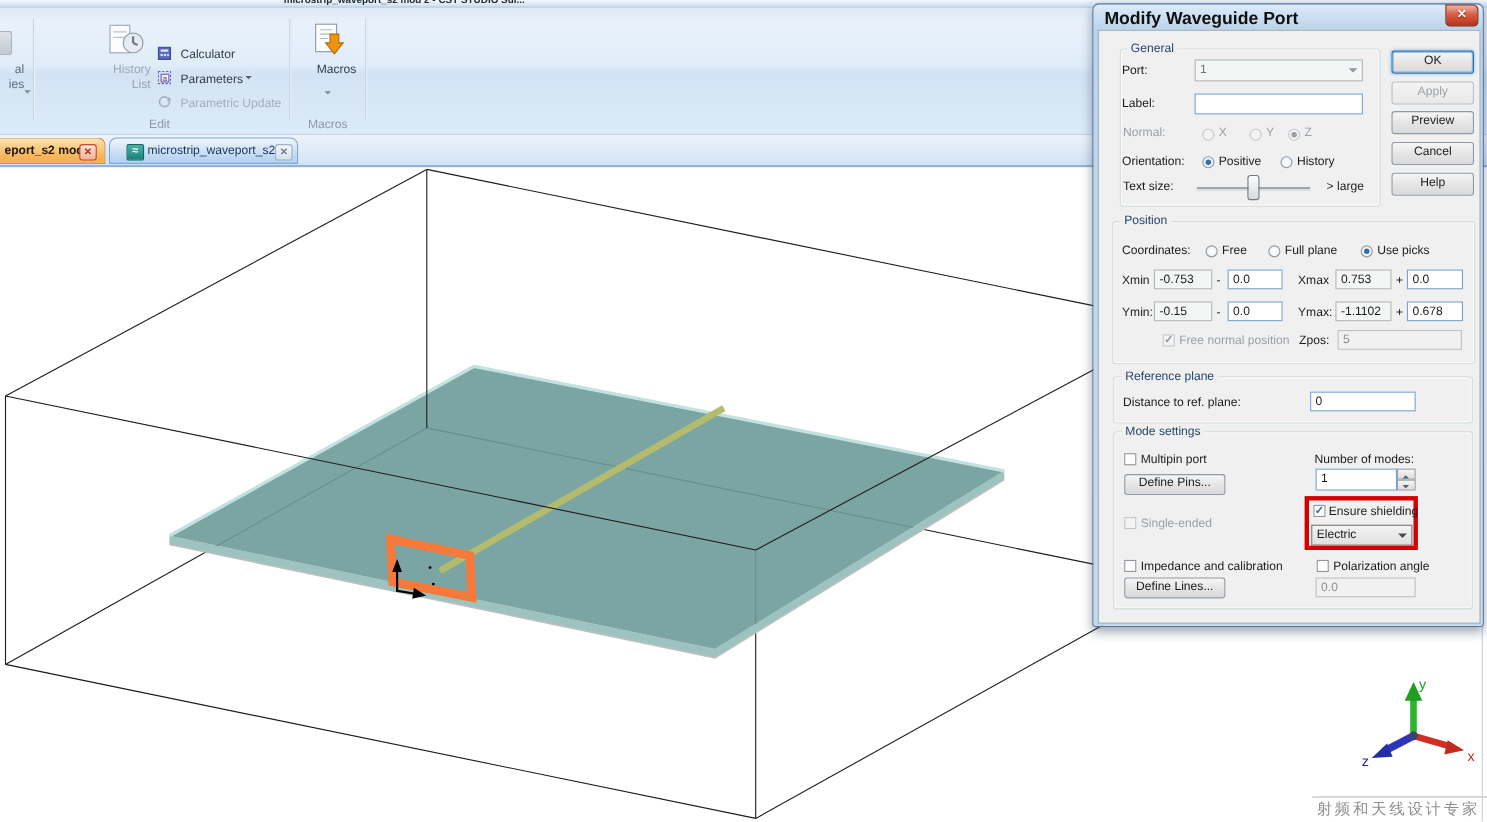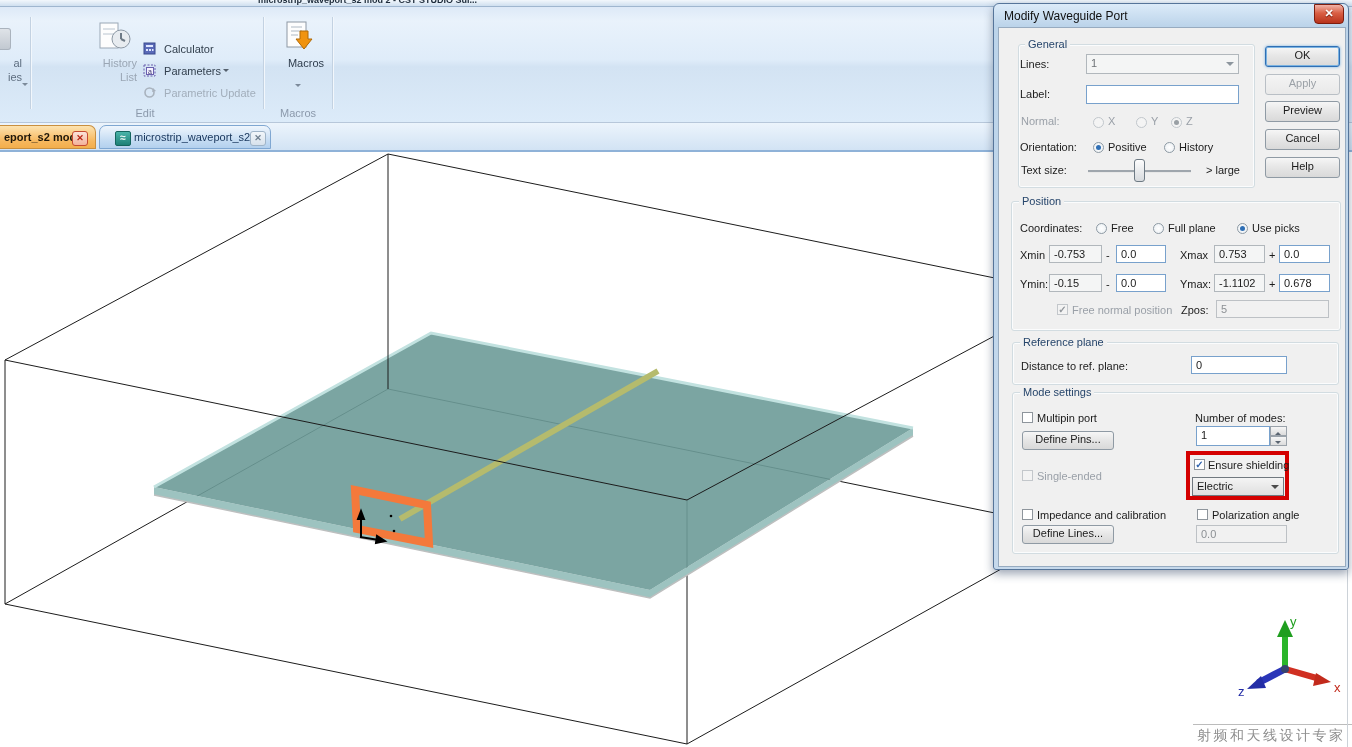--- a/index.html
+++ b/index.html
@@ -30,21 +30,21 @@
   #tab2 .tlabel{position:absolute;left:34px;top:5px;color:#17355c;}
   .tclose{position:absolute;top:5px;width:14px;height:13px;border-radius:3px;font-size:9px;line-height:13px;text-align:center;font-weight:bold;}
   #tab1 .tclose{left:72px;background:linear-gradient(#fbe3da,#f3b29a);border:1px solid #c64a32;color:#b82716;}
   #tab2 .tclose{left:150px;background:linear-gradient(#f2f6fa,#d7e2ec);border:1px solid #9fb4c8;color:#6e7e8e;}
   .tabicon{position:absolute;left:15px;top:5px;width:14px;height:13px;border-radius:2px;
     background:linear-gradient(#49b3a9,#1d8077);border:1px solid #14655e;color:#fff;font-size:10px;line-height:11px;text-align:center;font-weight:bold;}
   
   #dialog{position:absolute;left:993px;top:3px;width:356px;height:567px;box-sizing:border-box;
     background:linear-gradient(#dcebf9,#bcd4ea 22px,#c6d9ec);border:1px solid #56759a;border-radius:6px 6px 3px 3px;
     box-shadow:0 4px 10px rgba(40,60,90,.45);}
-  #dlg-title{position:absolute;left:10px;top:5px;font-size:12px;color:#101010;}
+  #dlg-title{position:absolute;left:10px;top:5px;font-size:16px;color:#101010;font-weight:bold;}
   #dlg-close{position:absolute;left:320px;top:0px;width:28px;height:18px;border-radius:0 5px 4px 4px;
     background:linear-gradient(#f2b3a8,#d95f44 45%,#b8331c);border:1px solid #7e1d0e;color:#fff;
     font-size:11px;line-height:17px;text-align:center;font-weight:bold;text-shadow:0 1px 1px #6e1506;}
   #dlg-body{position:absolute;left:4px;top:23px;width:346px;height:538px;background:#f0f0f0;border:1px solid #97abc0;}
   
   .lbl{position:absolute;font-size:11px;color:#1b1b1b;white-space:nowrap;}
   .lbl.dis{color:#9aa0a8;}
   .leg{position:absolute;font-size:11px;color:#26456b;background:#f0f0f0;padding:0 3px;white-space:nowrap;}
   .grp{position:absolute;border:1px solid #d2dce1;border-radius:3px;box-shadow:inset 0 0 0 1px #fbfcfd;}
   .fld{position:absolute;background:#fff;border:1px solid #78a1cc;font-size:11px;color:#1b1b1b;padding:2px 4px;box-sizing:border-box;white-space:nowrap;}
@@ -227,21 +227,21 @@
     <div id="dlg-body"></div>
 
     <div class="btn focus" style="left:271px;top:42px;">OK</div>
     <div class="btn dis" style="left:271px;top:70px;">Apply</div>
     <div class="btn" style="left:271px;top:97px;">Preview</div>
     <div class="btn" style="left:271px;top:125px;">Cancel</div>
     <div class="btn" style="left:271px;top:153px;">Help</div>
 
     <div class="grp" style="left:24px;top:40px;width:235px;height:142px;"></div>
     <div class="leg" style="left:31px;top:34px;">General</div>
-    <div class="lbl" style="left:26px;top:54px;">Lines:</div>
+    <div class="lbl" style="left:26px;top:54px;">Port:</div>
     <div class="fld ro" style="left:92px;top:50px;width:153px;height:20px;color:#6e7276;">
       <span>1</span>
       <span class="combo-arrow" style="border-top-color:#8d969e;"></span>
     </div>
     <div class="lbl" style="left:26px;top:84px;">Label:</div>
     <input class="fld" style="left: 92px; top: 81px; width: 153px; height: 19px;" value="">
     <div class="lbl dis" style="left:27px;top:111px;">Normal:</div>
     <span class="radio dis" style="left:99px;top:113px;"></span>
     <div class="lbl dis" style="left:114px;top:111px;">X</div>
     <span class="radio dis" style="left:142px;top:113px;"></span>

